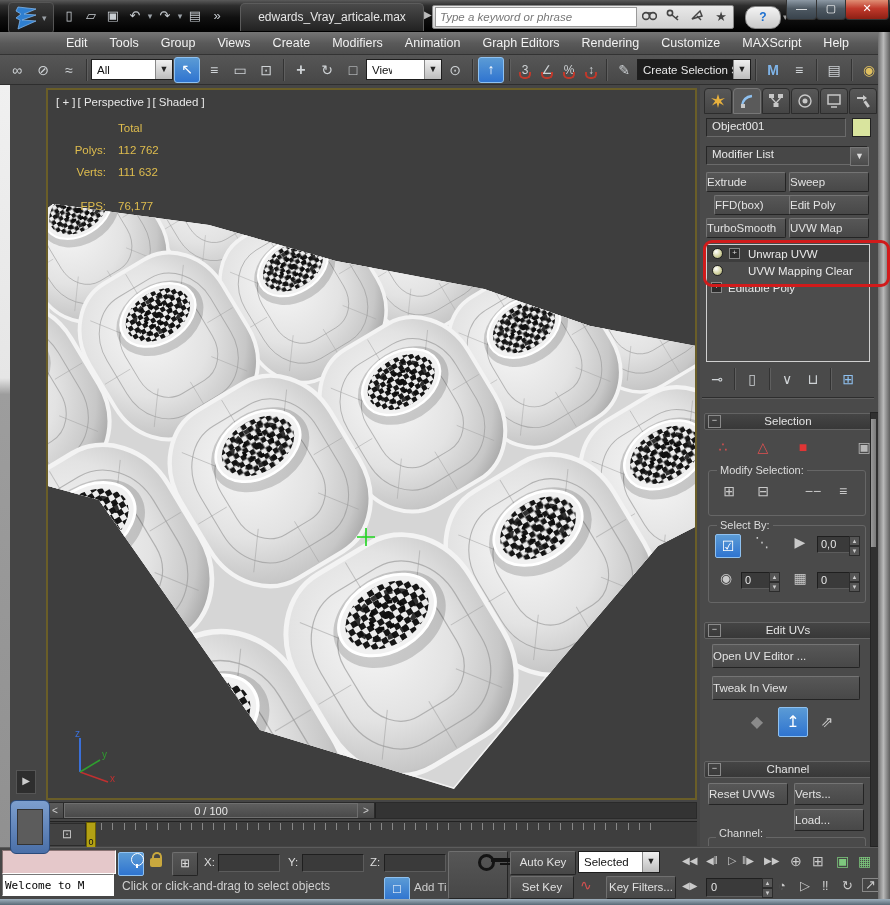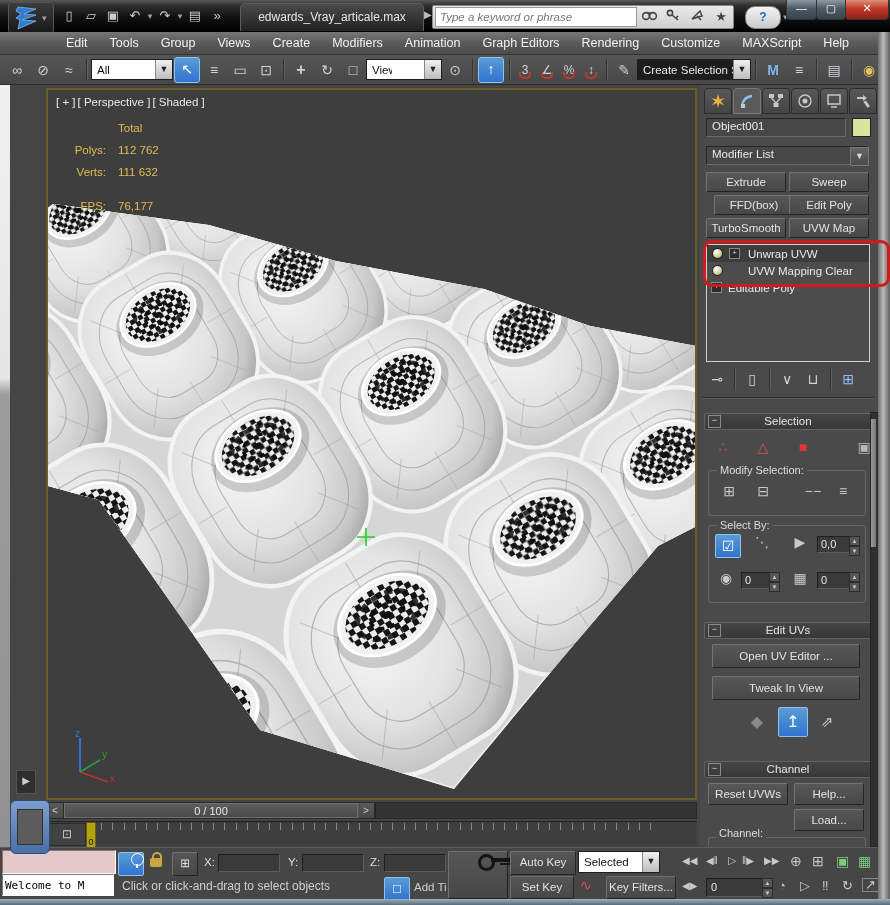--- a/index.html
+++ b/index.html
@@ -56,21 +56,21 @@
   .stats .r{display:flex;}
   .stats .l{width:44px;text-align:right;margin-right:12px;}
   
   .cpanel{left:700px;top:85px;width:178px;height:814px;background:#4a4a4a;}
   .ptab{width:26px;height:24px;background:linear-gradient(180deg,#585858,#454545);border:1px solid #2c2c2c;border-radius:4px 4px 0 0;
     display:flex;align-items:center;justify-content:center;}
   .ptab.active{background:#5a5a5a;border-color:#777;}
   .pfield{background:#474747;border:1px solid;border-color:#262626 #6a6a6a #6a6a6a #262626;color:#e8e8e8;
     font-size:11.5px;padding:1px 5px;box-sizing:border-box;}
   .pbtn{background:linear-gradient(180deg,#575757,#484848);border:1px solid;border-color:#747474 #242424 #242424 #747474;
-    color:#e2e2e2;font-size:11.5px;text-align:center;box-sizing:border-box;border-radius:2px;}
+    color:#e2e2e2;font-size:11.5px;box-sizing:border-box;border-radius:2px;}
   .stack{left:6px;top:159px;width:164px;height:118px;background:#4c4c4c;border:1px solid #d0d0d0;box-sizing:border-box;font-size:11.5px;}
   .srow{height:17px;display:flex;align-items:center;color:#e8e8e8;}
   .srow.sel{background:#3d3d3d;}
   .bulb{width:9px;height:9px;border-radius:50%;background:radial-gradient(circle at 35% 30%,#fff,#cfcf9a 60%,#8f8f6a);border:1px solid #222;margin-left:5px;}
   .pbox{width:9px;height:9px;background:#2c2c2c;border:1px solid #888;color:#ddd;font-size:8px;line-height:8px;text-align:center;margin-left:6px;}
   .rollhead{background:linear-gradient(180deg,#454545,#383838);border:1px solid #636363;height:15px;
     color:#e4e4e4;font-size:11.5px;text-align:center;line-height:15px;position:absolute;border-radius:2px;}
   .rollhead .minus{position:absolute;left:3px;top:1px;width:11px;height:11px;border:1px solid #8a8a8a;line-height:9px;font-size:9px;color:#ddd;}
   .group{position:absolute;border:1px solid #666;border-radius:3px;}
   .grouplabel{position:absolute;top:-7px;left:8px;background:#4a4a4a;padding:0 3px;font-size:11px;color:#dcdcdc;}
@@ -1048,21 +1048,21 @@
     <div class="abs pbtn" style="left:12px;top:559px;width:148px;height:24px;line-height:23px;">Open UV Editor ...</div>
     <span class="iconbtn" style="left:44px;top:624px;width:26px;height:26px;line-height:26px;color:#8a8a8a;font-size:16px;">◆</span>
     <span class="iconbtn blue" style="left:78px;top:622px;width:28px;height:28px;line-height:28px;font-size:16px;">↥</span>
     <span class="iconbtn" style="left:114px;top:624px;width:26px;height:26px;line-height:26px;font-size:15px;">⇗</span>
 
     <div class="rollhead" style="left:4px;top:676px;width:166px;">
       <span class="minus">−</span>
       <span>Channel</span>
     </div>
     <div class="abs pbtn" style="left:8px;top:698px;width:80px;height:22px;line-height:21px;">Reset UVWs</div>
-    <div class="abs pbtn" style="left:94px;top:698px;width:70px;height:22px;line-height:21px;">Help...</div>
+    <div class="abs pbtn" style="left:94px;top:698px;width:70px;height:22px;line-height:21px;">Verts...</div>
     <div class="abs pbtn" style="left:94px;top:724px;width:70px;height:22px;line-height:21px;">Load...</div>
     <div class="abs" style="left:8px;top:752px;width:156px;height:8px;border:1px solid #666;border-bottom:none;border-radius:3px 3px 0 0;"></div>
     <span class="abs" style="left:16px;top:742px;background:#4a4a4a;padding:0 3px;font-size:11px;color:#dcdcdc;">Channel:</span>
   </div>
 
   <div class="abs scrollbar">
     <div class="scrollthumb"></div>
   </div>
 
   <div class="abs redbox"></div>

